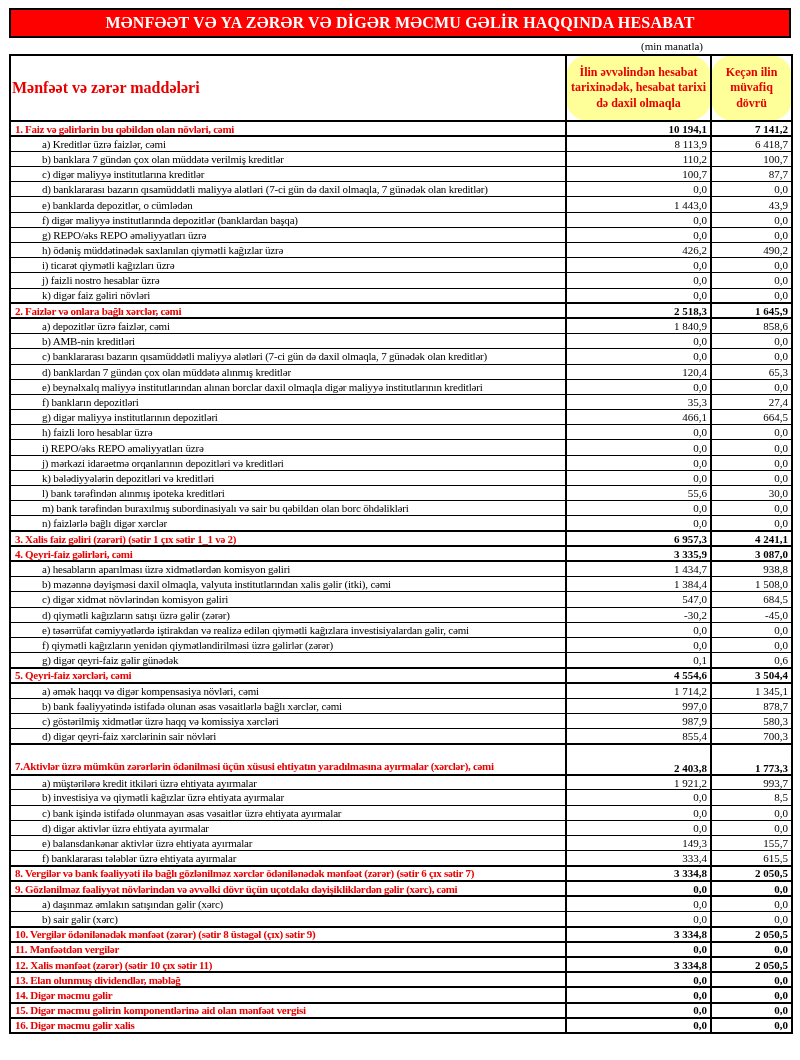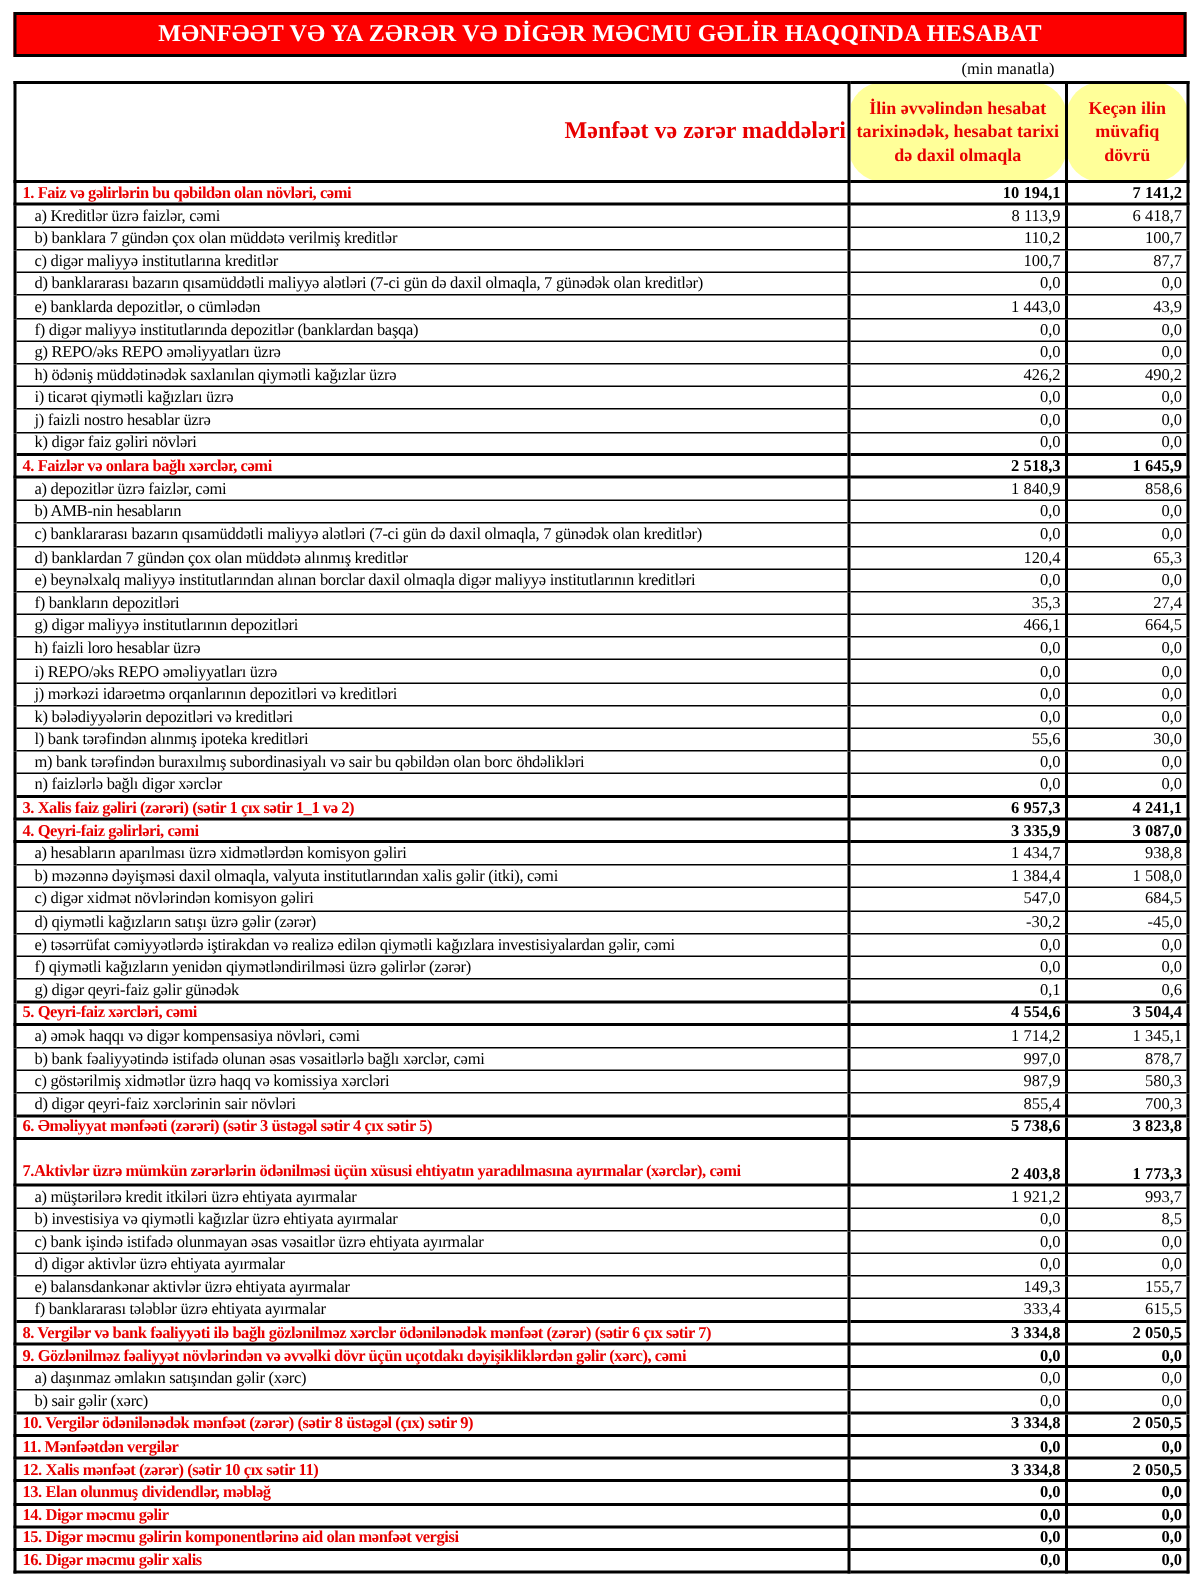--- a/index.html
+++ b/index.html
@@ -51,41 +51,41 @@
     overflow: hidden;
   }
   td { border-left-width: 2px; border-right-width: 2px; }
   thead th { border-width: 2px; }
   thead tr { height: 66px; }
   .h-label {
     background: #ffffff;
     color: var(--text-red, #e80000);
     font-size: 16px;
     font-weight: bold;
-    text-align: right;
+    text-align: left;
   }
   .h-num {
     background: var(--header-yellow, #ffff99);
     color: var(--text-red, #e80000);
     font-size: 12px;
     font-weight: bold;
     text-align: center;
     padding: 1px 2px;
     line-height: 1.3;
     border-radius: 22px;
   }
   tbody tr { height: 15.2px; }
   tbody tr.tall { height: 31px; }
   td.label {
     font-size: 11px;
     padding: 0 2px 0 4px;
     white-space: nowrap;
     letter-spacing: -0.2px;
   }
-  tr.sub td.label { padding-left: 12px; }
+  tr.sub td.label { padding-left: 31px; }
   td.num {
     font-size: 11px;
     text-align: right;
     padding: 0 3px 0 2px;
     white-space: nowrap;
   }
   tr.section td { border-top-width: 2px; border-bottom-width: 2px; }
   tr.section td.label {
     color: var(--text-red, #e80000);
     font-weight: bold;
@@ -179,31 +179,31 @@
           <td class="label">j) faizli nostro hesablar üzrə</td>
           <td class="num">0,0</td>
           <td class="num">0,0</td>
         </tr>
         <tr class="sub">
           <td class="label">k) digər faiz gəliri növləri</td>
           <td class="num">0,0</td>
           <td class="num">0,0</td>
         </tr>
         <tr class="section">
-          <td class="label">4. Faizlər və onlara bağlı xərclər, cəmi</td>
+          <td class="label">2. Faizlər və onlara bağlı xərclər, cəmi</td>
           <td class="num">2 518,3</td>
           <td class="num">1 645,9</td>
         </tr>
         <tr class="sub">
           <td class="label">a) depozitlər üzrə faizlər, cəmi</td>
           <td class="num">1 840,9</td>
           <td class="num">858,6</td>
         </tr>
         <tr class="sub">
-          <td class="label">b) AMB-nin hesabların</td>
+          <td class="label">b) AMB-nin kreditləri</td>
           <td class="num">0,0</td>
           <td class="num">0,0</td>
         </tr>
         <tr class="sub">
           <td class="label">c) banklararası bazarın qısamüddətli maliyyə alətləri (7-ci gün də daxil olmaqla, 7 günədək olan kreditlər)</td>
           <td class="num">0,0</td>
           <td class="num">0,0</td>
         </tr>
         <tr class="sub">
           <td class="label">d) banklardan 7 gündən çox olan müddətə alınmış kreditlər</td>
@@ -322,25 +322,20 @@
         </tr>
         <tr class="sub">
           <td class="label">c) göstərilmiş xidmətlər üzrə haqq və komissiya xərcləri</td>
           <td class="num">987,9</td>
           <td class="num">580,3</td>
         </tr>
         <tr class="sub">
           <td class="label">d) digər qeyri-faiz xərclərinin sair növləri</td>
           <td class="num">855,4</td>
           <td class="num">700,3</td>
-        </tr>
-        <tr class="section">
-          <td class="label">6. Əməliyyat mənfəəti (zərəri) (sətir 3 üstəgəl sətir 4 çıx sətir 5)</td>
-          <td class="num">5 738,6</td>
-          <td class="num">3 823,8</td>
         </tr>
         <tr class="section tall">
           <td class="label">7.Aktivlər üzrə mümkün zərərlərin ödənilməsi üçün xüsusi ehtiyatın yaradılmasına ayırmalar (xərclər), cəmi</td>
           <td class="num">2 403,8</td>
           <td class="num">1 773,3</td>
         </tr>
         <tr class="sub">
           <td class="label">a) müştərilərə kredit itkiləri üzrə ehtiyata ayırmalar</td>
           <td class="num">1 921,2</td>
           <td class="num">993,7</td>

